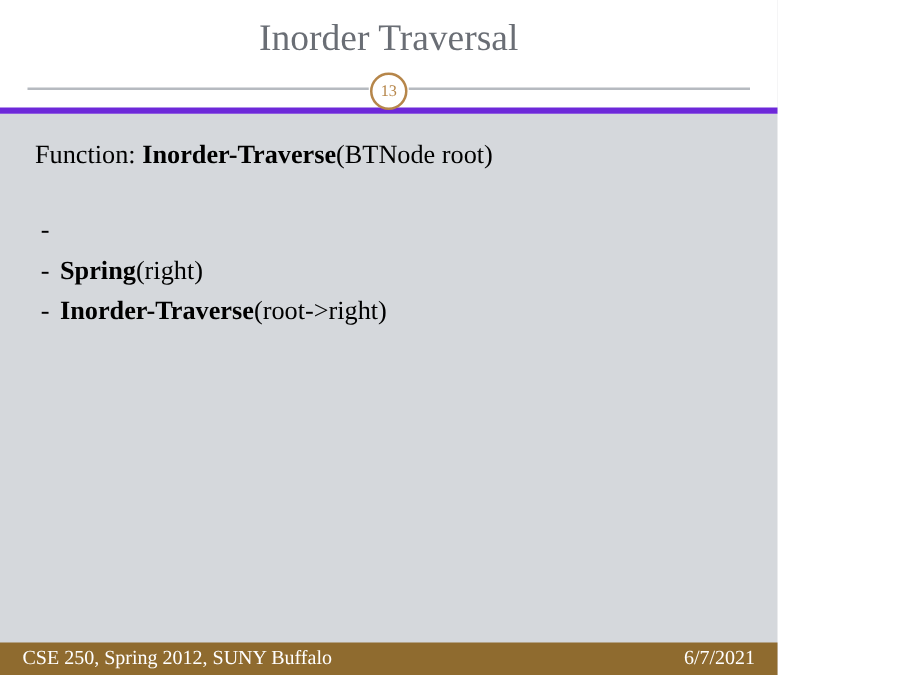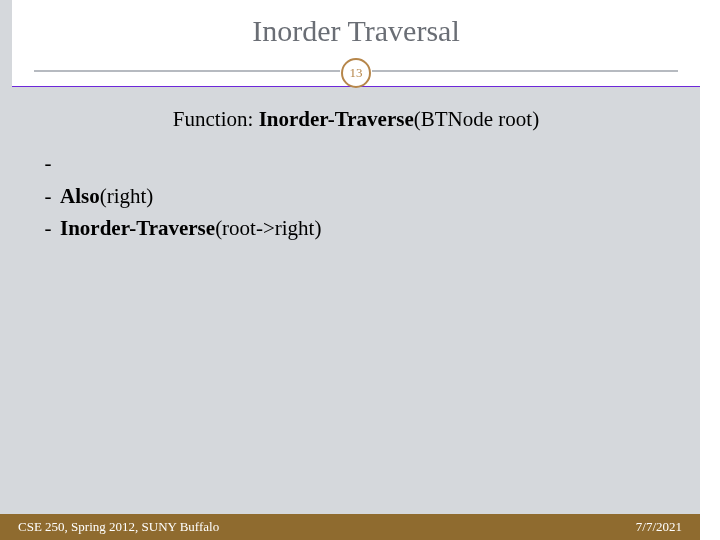--- a/index.html
+++ b/index.html
@@ -6,43 +6,42 @@
     margin: 0;
     padding: 0;
     width: 720px;
     height: 540px;
     background: #fff;
     font-family: Georgia, 'Times New Roman', serif;
     overflow: hidden;
     position: relative;
   }
   .slide {
-    width: 688px;
+    width: 622px;
     height: 540px;
     position: relative;
     background: #d5d8dc;
-    padding-left: 12px;
   }
   .title-area {
     background: #fff;
     width: 100%;
     padding: 14px 0 8px 0;
     text-align: center;
   }
   .title {
     font-size: 30px;
     color: #6a6e75;
     font-weight: 400;
     margin: 0;
   }
   .ring-row {
     position: relative;
     height: 30px;
     background: #fff;
-    border-bottom: 1px solid #6d28d9;
+    border-bottom: 5px solid #6d28d9;
     margin-bottom: 0;
   }
   .ring-row::before,
   .ring-row::after {
     content: "";
     position: absolute;
     top: 14px;
     height: 2px;
     background: #b6bac0;
   }
@@ -71,22 +70,21 @@
     background: #fff;
     font-family: Georgia, serif;
   }
   .content {
     padding: 18px 28px 0 28px;
     color: #000;
     font-size: 21px;
     line-height: 1.35;
   }
   .func-line {
-    margin-bottom: 16px;
-    text-align: center;
+    margin-bottom: 32px;
   }
   .bold { font-weight: 700; }
   .steps {
     margin-bottom: 30px;
   }
   .step {
     display: flex;
     margin-bottom: 4px;
   }
   .dash {
@@ -105,21 +103,21 @@
   }
   .footer {
     position: absolute;
     bottom: 0;
     left: 0;
     right: 0;
     height: 26px;
     background: #8f6b2f;
     color: #fff;
     font-family: Georgia, serif;
-    font-size: 13px;
+    font-size: 16px;
     display: flex;
     align-items: center;
     justify-content: space-between;
     padding: 0 18px;
   }
   .footer-left {}
   .footer-right {}
 </style>
 </head>
 <body>
@@ -139,29 +137,29 @@
     <div class="func-line">
       <span>Function: </span><span class="bold">Inorder-Traverse</span><span>(BTNode root)</span>
     </div>
 
     <div class="steps">
       <div class="step">
         <span class="dash">-</span>
       </div>
       <div class="step">
         <span class="dash">-</span>
-        <span><span class="bold">Also</span><span>(right)</span></span>
+        <span><span class="bold">Spring</span><span>(right)</span></span>
       </div>
       <div class="step">
         <span class="dash">-</span>
         <span><span class="bold">Inorder-Traverse</span><span>(root-&gt;right)</span></span>
       </div>
     </div>
 
 
   </div>
 
   <div class="footer">
     <span class="footer-left">CSE 250, Spring 2012, SUNY Buffalo</span>
-    <span class="footer-right">7/7/2021</span>
+    <span class="footer-right">6/7/2021</span>
   </div>
 
 </div>
 
 </body></html>

